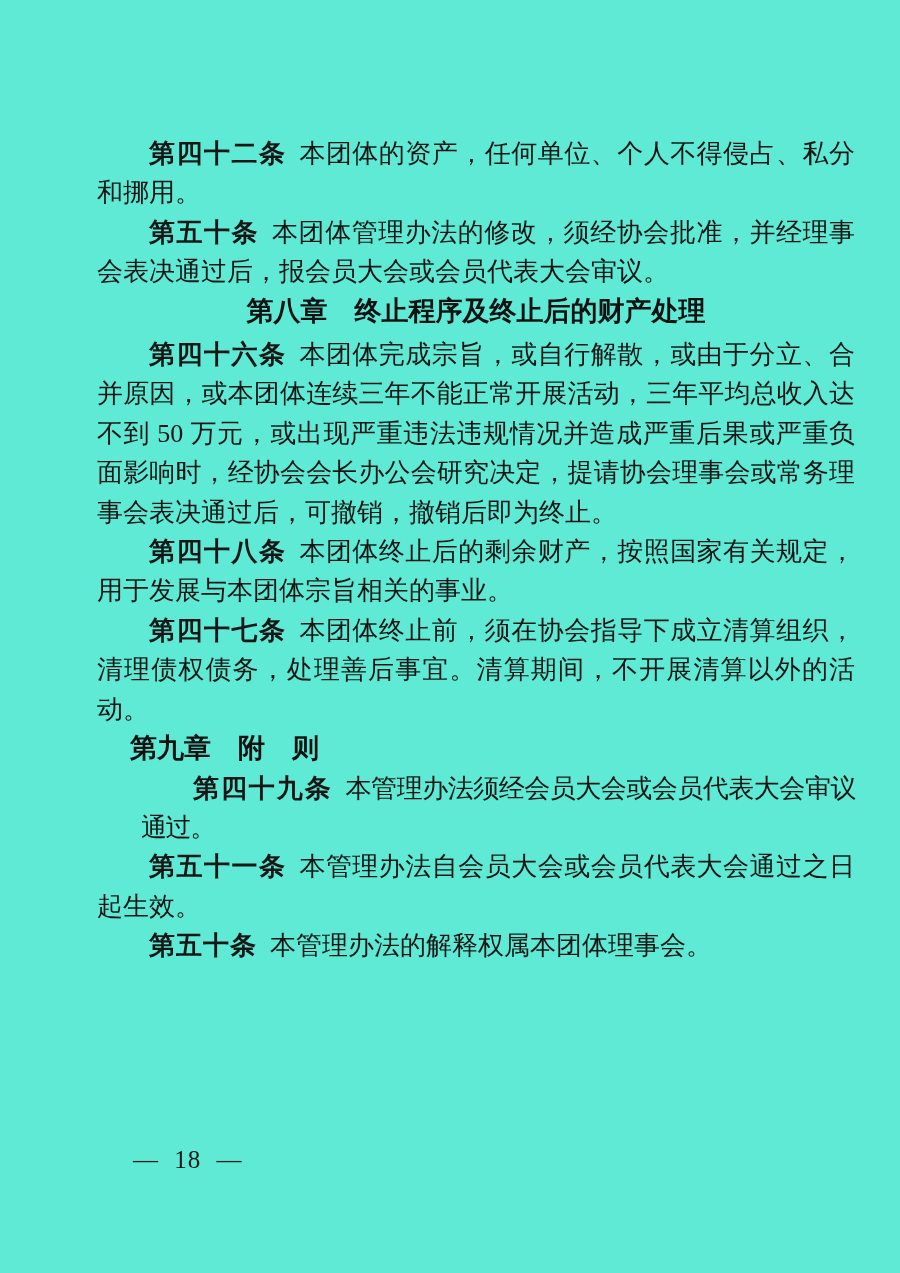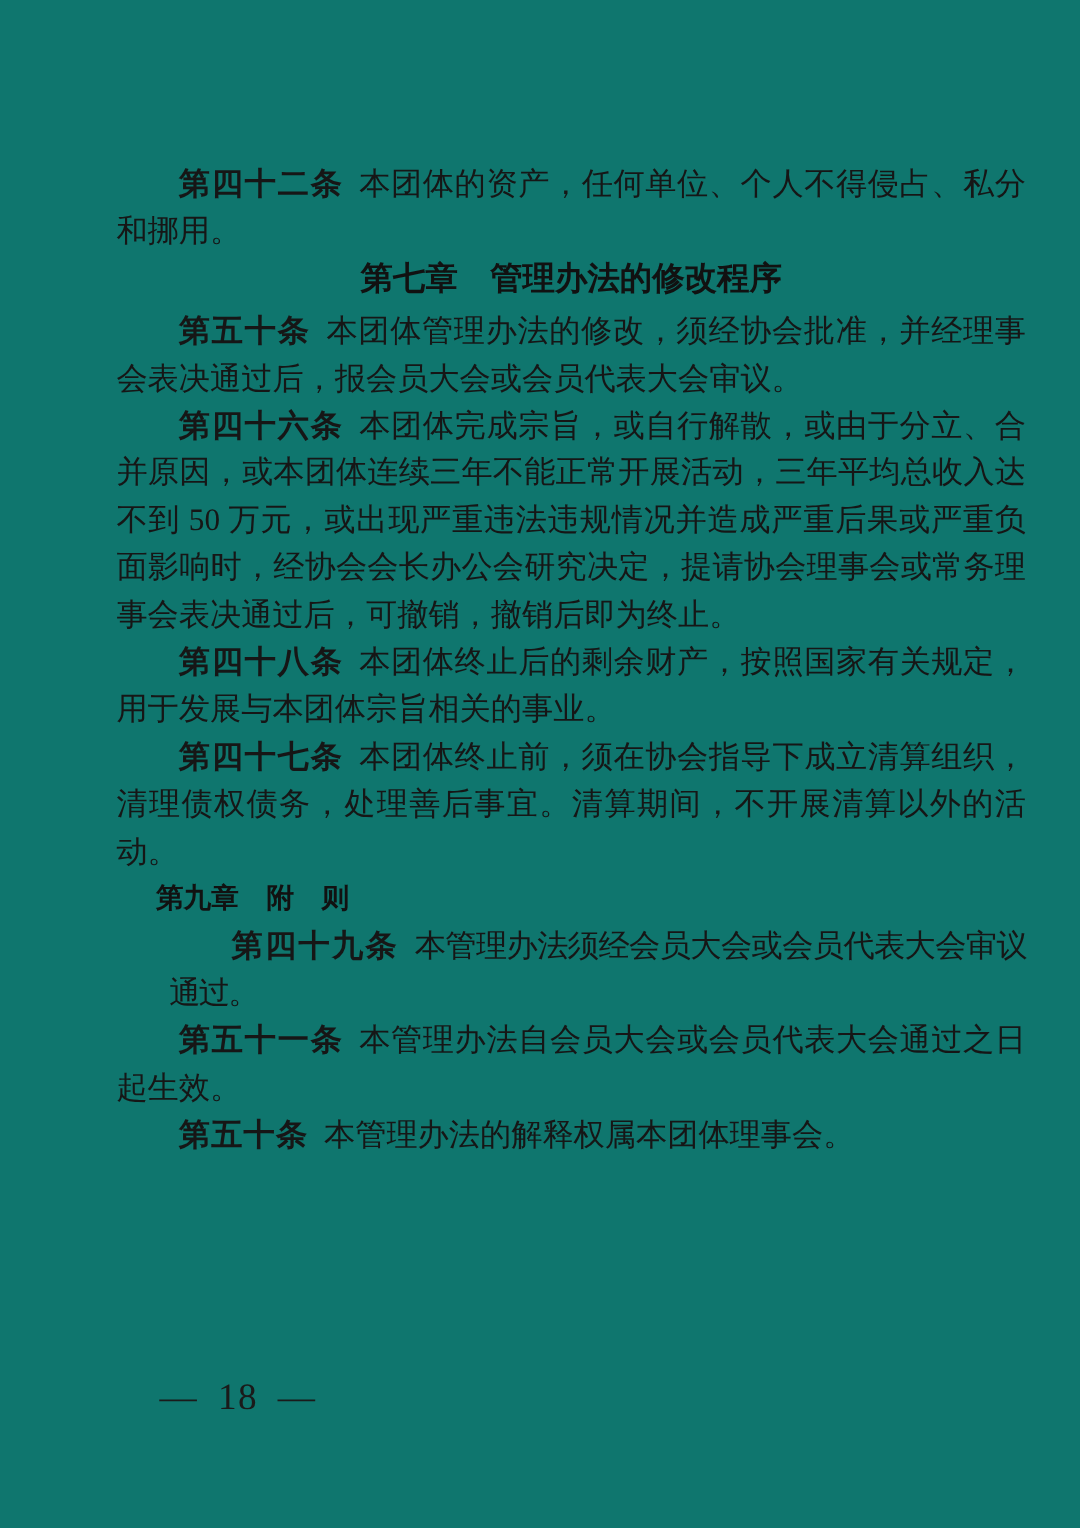--- a/index.html
+++ b/index.html
@@ -12,21 +12,21 @@
     background: #ffffff;
     position: relative;
     overflow: hidden;
     font-family: "Liberation Serif", serif;
   }
   .page {
     position: absolute;
     left: 0; top: 0;
     width: 900px;
     height: 1273px;
-    background: #0f766e;
+    background: #5eead4;
   }
   .text-column {
     position: absolute;
     left: 97px;
     top: 134px;
     width: 758px;
     color: #161616;
     font-size: 26px;
     line-height: 39.4px;
     text-align: justify;
@@ -52,50 +52,50 @@
     font-size: 27px;
     line-height: 39.4px;
     font-family: "Liberation Sans", sans-serif;
     color: #111111;
   }
   .chapter-left {
     margin: 0;
     font-weight: bold;
     text-align: left;
     text-indent: 33px;
-    font-size: 23px;
+    font-size: 27px;
     line-height: 39.4px;
     font-family: "Liberation Sans", sans-serif;
     color: #111111;
   }
   .footer-pagenum {
     position: absolute;
     left: 133px;
     top: 1146px;
-    font-size: 31px;
+    font-size: 25px;
     color: #1a1a1a;
     font-family: "Liberation Serif", serif;
     word-spacing: 8px;
     letter-spacing: 1px;
   }
 </style>
 </head>
 <body>
 
 <main class="page">
   <section class="text-column">
 
     <p class="para"><b class="num">第四十二条</b><span>本团体的资产，任何单位、个人不得侵占、私分和挪用。</span></p>
 
 
-    <h2 class="chapter">第七章　管理办法的修改程序</h2>
 
     <p class="para"><b class="num">第五十条</b><span>本团体管理办法的修改，须经协会批准，并经理事会表决通过后，报会员大会或会员代表大会审议。</span></p>
 
 
+    <h2 class="chapter">第八章　终止程序及终止后的财产处理</h2>
 
     <p class="para"><b class="num">第四十六条</b><span>本团体完成宗旨，或自行解散，或由于分立、合并原因，或本团体连续三年不能正常开展活动，三年平均总收入达不到 50 万元，或出现严重违法违规情况并造成严重后果或严重负面影响时，经协会会长办公会研究决定，提请协会理事会或常务理事会表决通过后，可撤销，撤销后即为终止。</span></p>
 
     <p class="para"><b class="num">第四十八条</b><span>本团体终止后的剩余财产，按照国家有关规定，用于发展与本团体宗旨相关的事业。</span></p>
 
     <p class="para"><b class="num">第四十七条</b><span>本团体终止前，须在协会指导下成立清算组织，清理债权债务，处理善后事宜。清算期间，不开展清算以外的活动。</span></p>
 
     <h2 class="chapter-left">第九章　附　则</h2>
 
     <p class="para squeeze"><b class="num">第四十九条</b><span>本管理办法须经会员大会或会员代表大会审议通过。</span></p>

